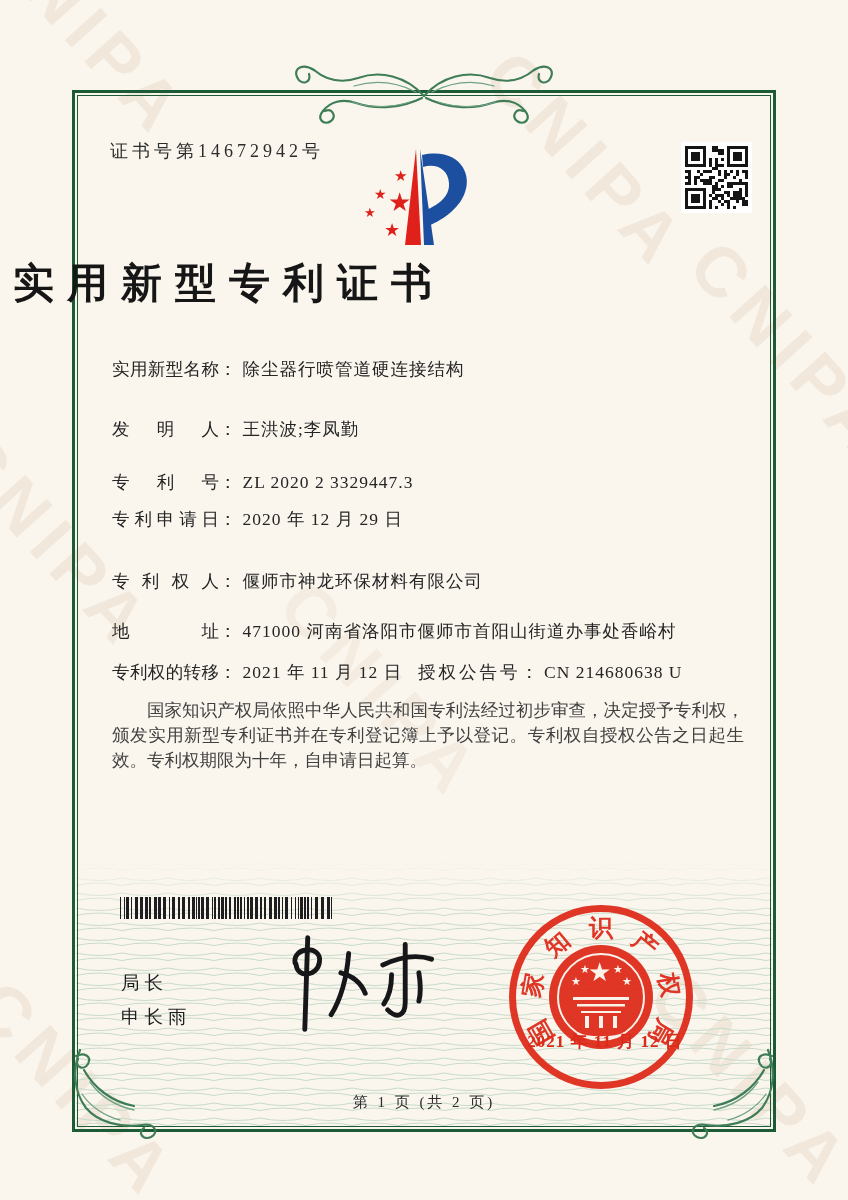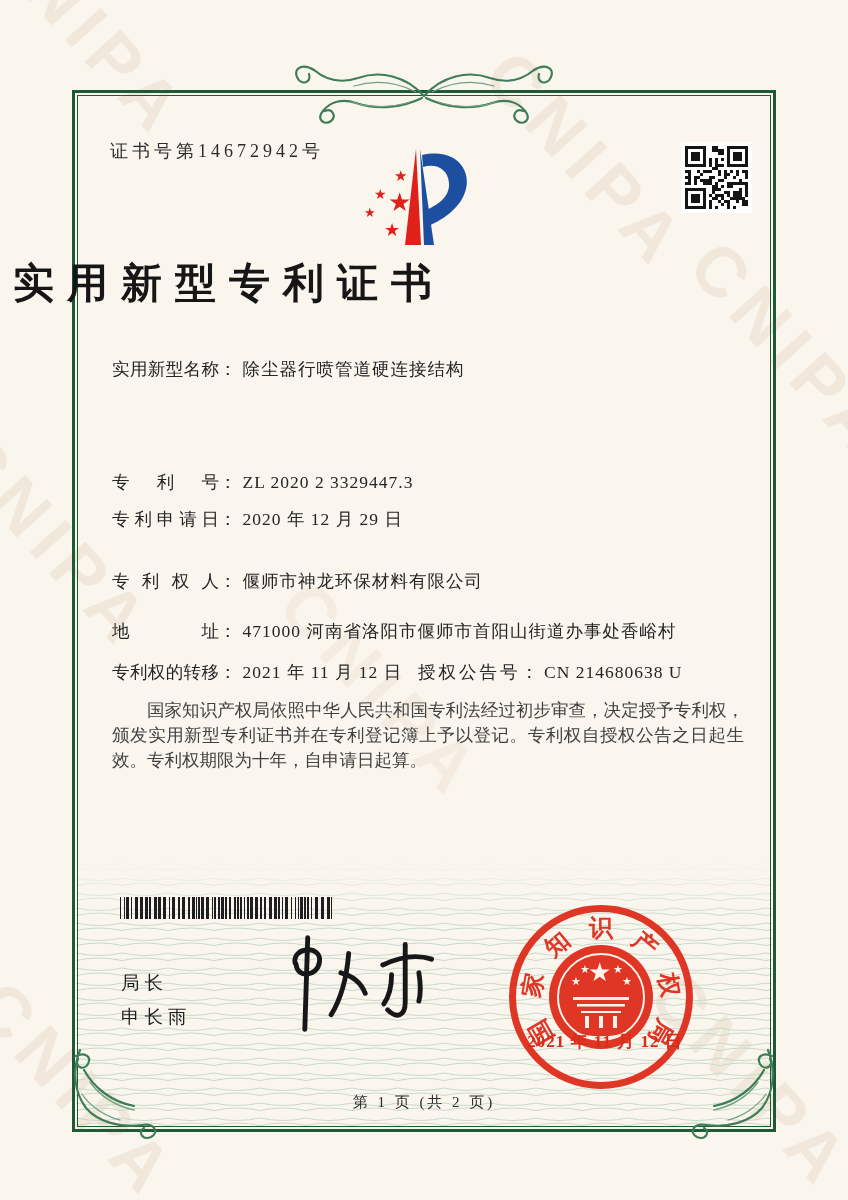--- a/index.html
+++ b/index.html
@@ -343,20 +343,23 @@
         <rect x="2.8" y="42" width="14" height="14" fill="#ffffff"></rect>
         <rect x="5.6" y="44.8" width="8.399999999999999" height="8.399999999999999" fill="#151515"></rect>
       </svg>
   </div>
 
   <div class="title">实用新型专利证书</div>
 
   <div class="field" style="top:357px;">
     <span class="flabel">实用新型名称</span><span class="colon">：</span><span class="fvalue">除尘器行喷管道硬连接结构</span>
   </div>
+  <div class="field" style="top:417px;">
+    <span class="flabel">发明人</span><span class="colon">：</span><span class="fvalue">王洪波;李凤勤</span>
+  </div>
   <div class="field" style="top:470px;">
     <span class="flabel">专利号</span><span class="colon">：</span><span class="fvalue">ZL 2020 2 3329447.3</span>
   </div>
   <div class="field" style="top:507px;">
     <span class="flabel">专利申请日</span><span class="colon">：</span><span class="fvalue">2020 年 12 月 29 日</span>
   </div>
   <div class="field" style="top:569px;">
     <span class="flabel">专利权人</span><span class="colon">：</span><span class="fvalue">偃师市神龙环保材料有限公司</span>
   </div>
   <div class="field" style="top:619px;">

